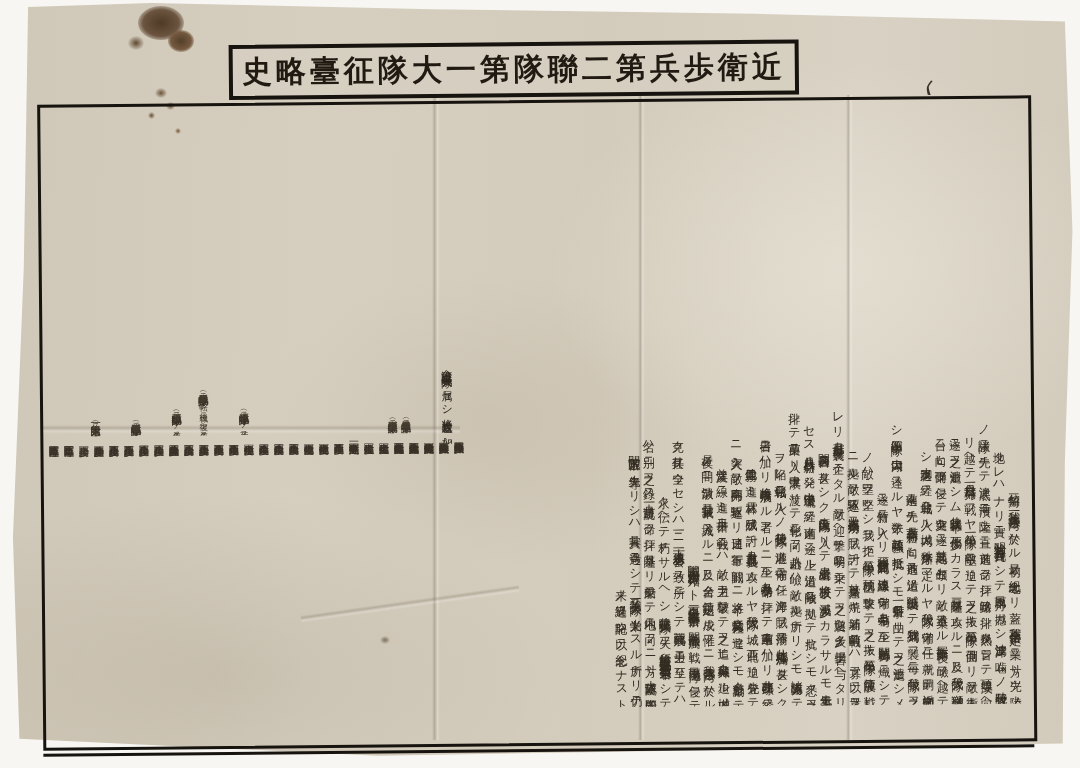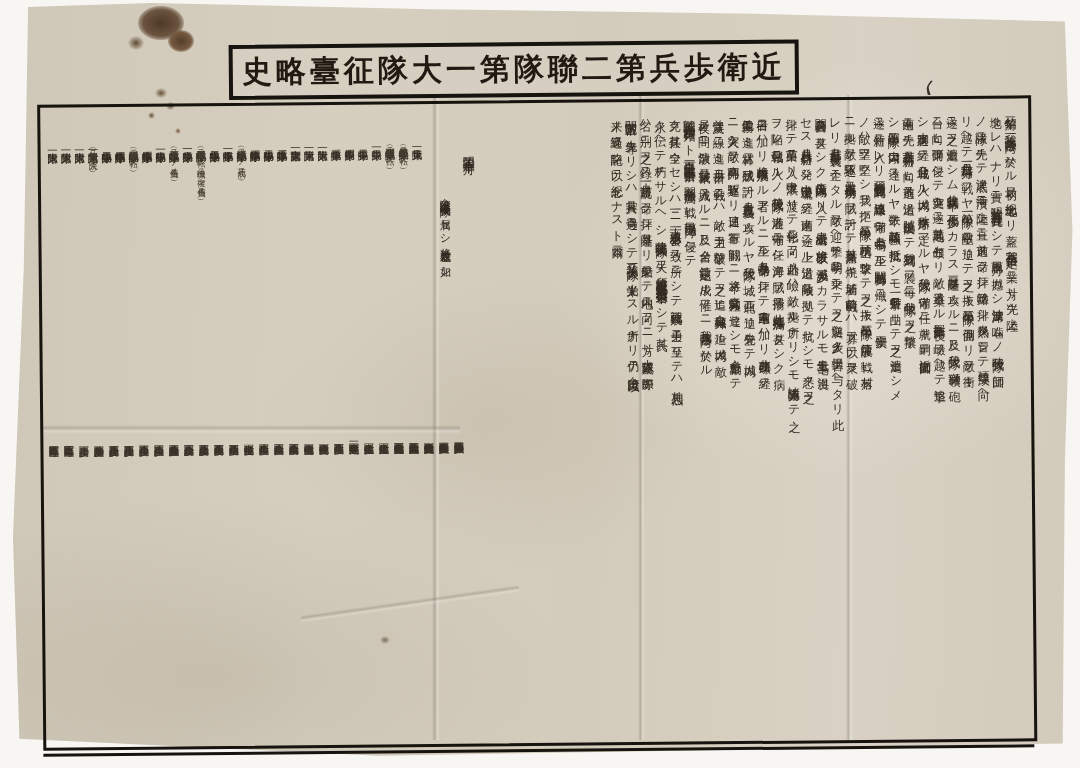--- a/index.html
+++ b/index.html
@@ -1,21 +1,21 @@
 <!DOCTYPE html>
 <html><head>
 <meta charset="utf-8">
 <style>
   html,body{margin:0;padding:0;}
   body{
     width:1080px;height:768px;overflow:hidden;
     background:#f7f6f2;
     font-family:"DejaVu Serif","Liberation Serif",serif;
   }
-  .stage{position:relative;width:1080px;height:768px;}
+  .stage{position:relative;width:1080px;height:768px;text-align:right;}
   
   .paper{
     position:absolute;left:0;top:0;width:1080px;height:768px;
     background:
       radial-gradient(ellipse 420px 300px at 78% 35%, rgba(236,231,219,.55), rgba(0,0,0,0) 70%),
       radial-gradient(ellipse 500px 260px at 20% 88%, rgba(160,148,126,.25), rgba(0,0,0,0) 70%),
       radial-gradient(ellipse 300px 200px at 45% 55%, rgba(172,160,138,.22), rgba(0,0,0,0) 75%),
       linear-gradient(92deg,#cfc7b7 0%,#d6cfc0 30%,#d3cbbb 55%,#d9d2c4 78%,#d2cabb 100%);
     clip-path:polygon(2.6% 0.9%,14% 0.4%,40% 1.2%,70% 1.8%,98.6% 2.8%,99.3% 30%,98.6% 60%,98.4% 96.8%,70% 97.6%,35% 98.4%,1.8% 96.2%,1.2% 70%,2.2% 35%);
     box-shadow:0 6px 22px rgba(90,84,70,.45);

